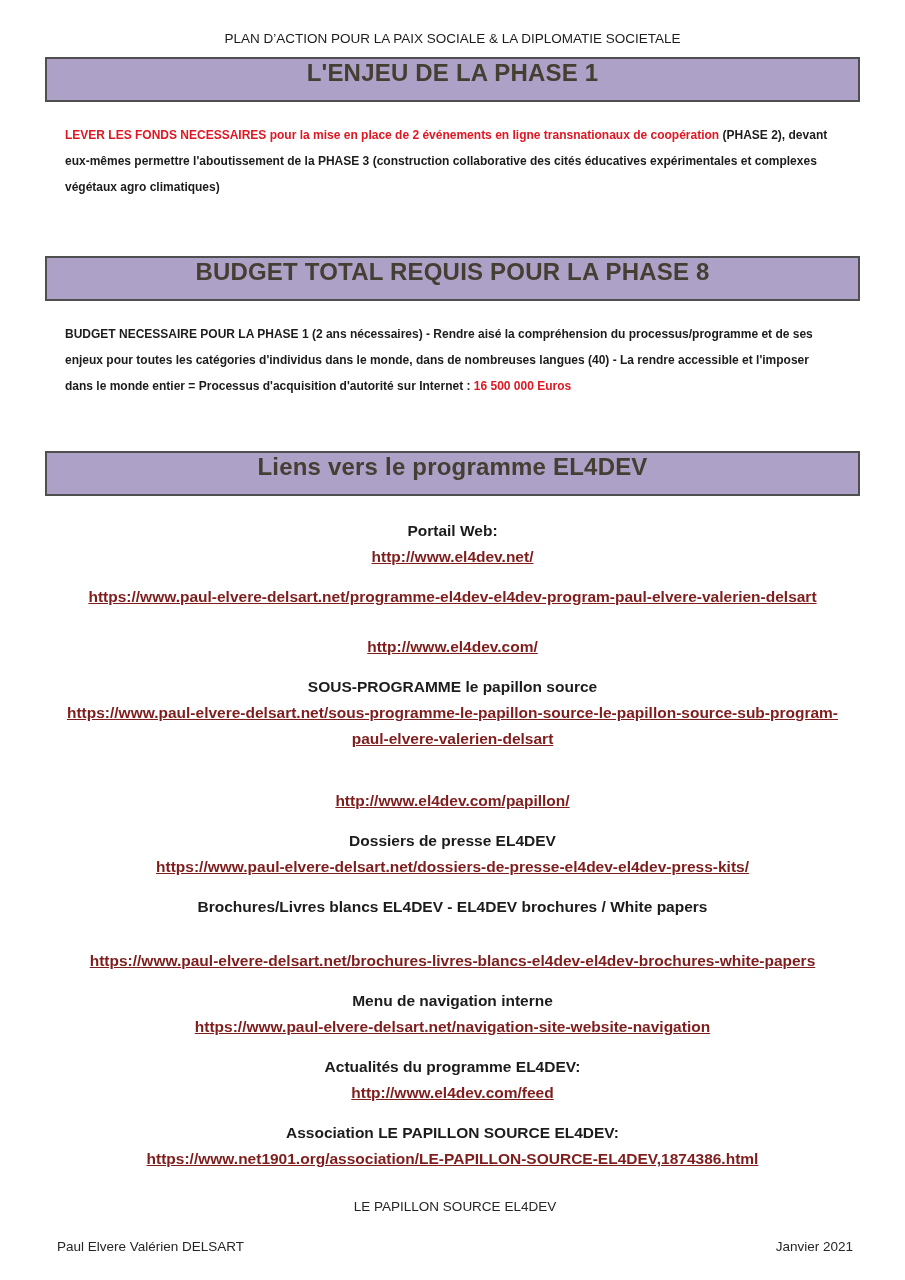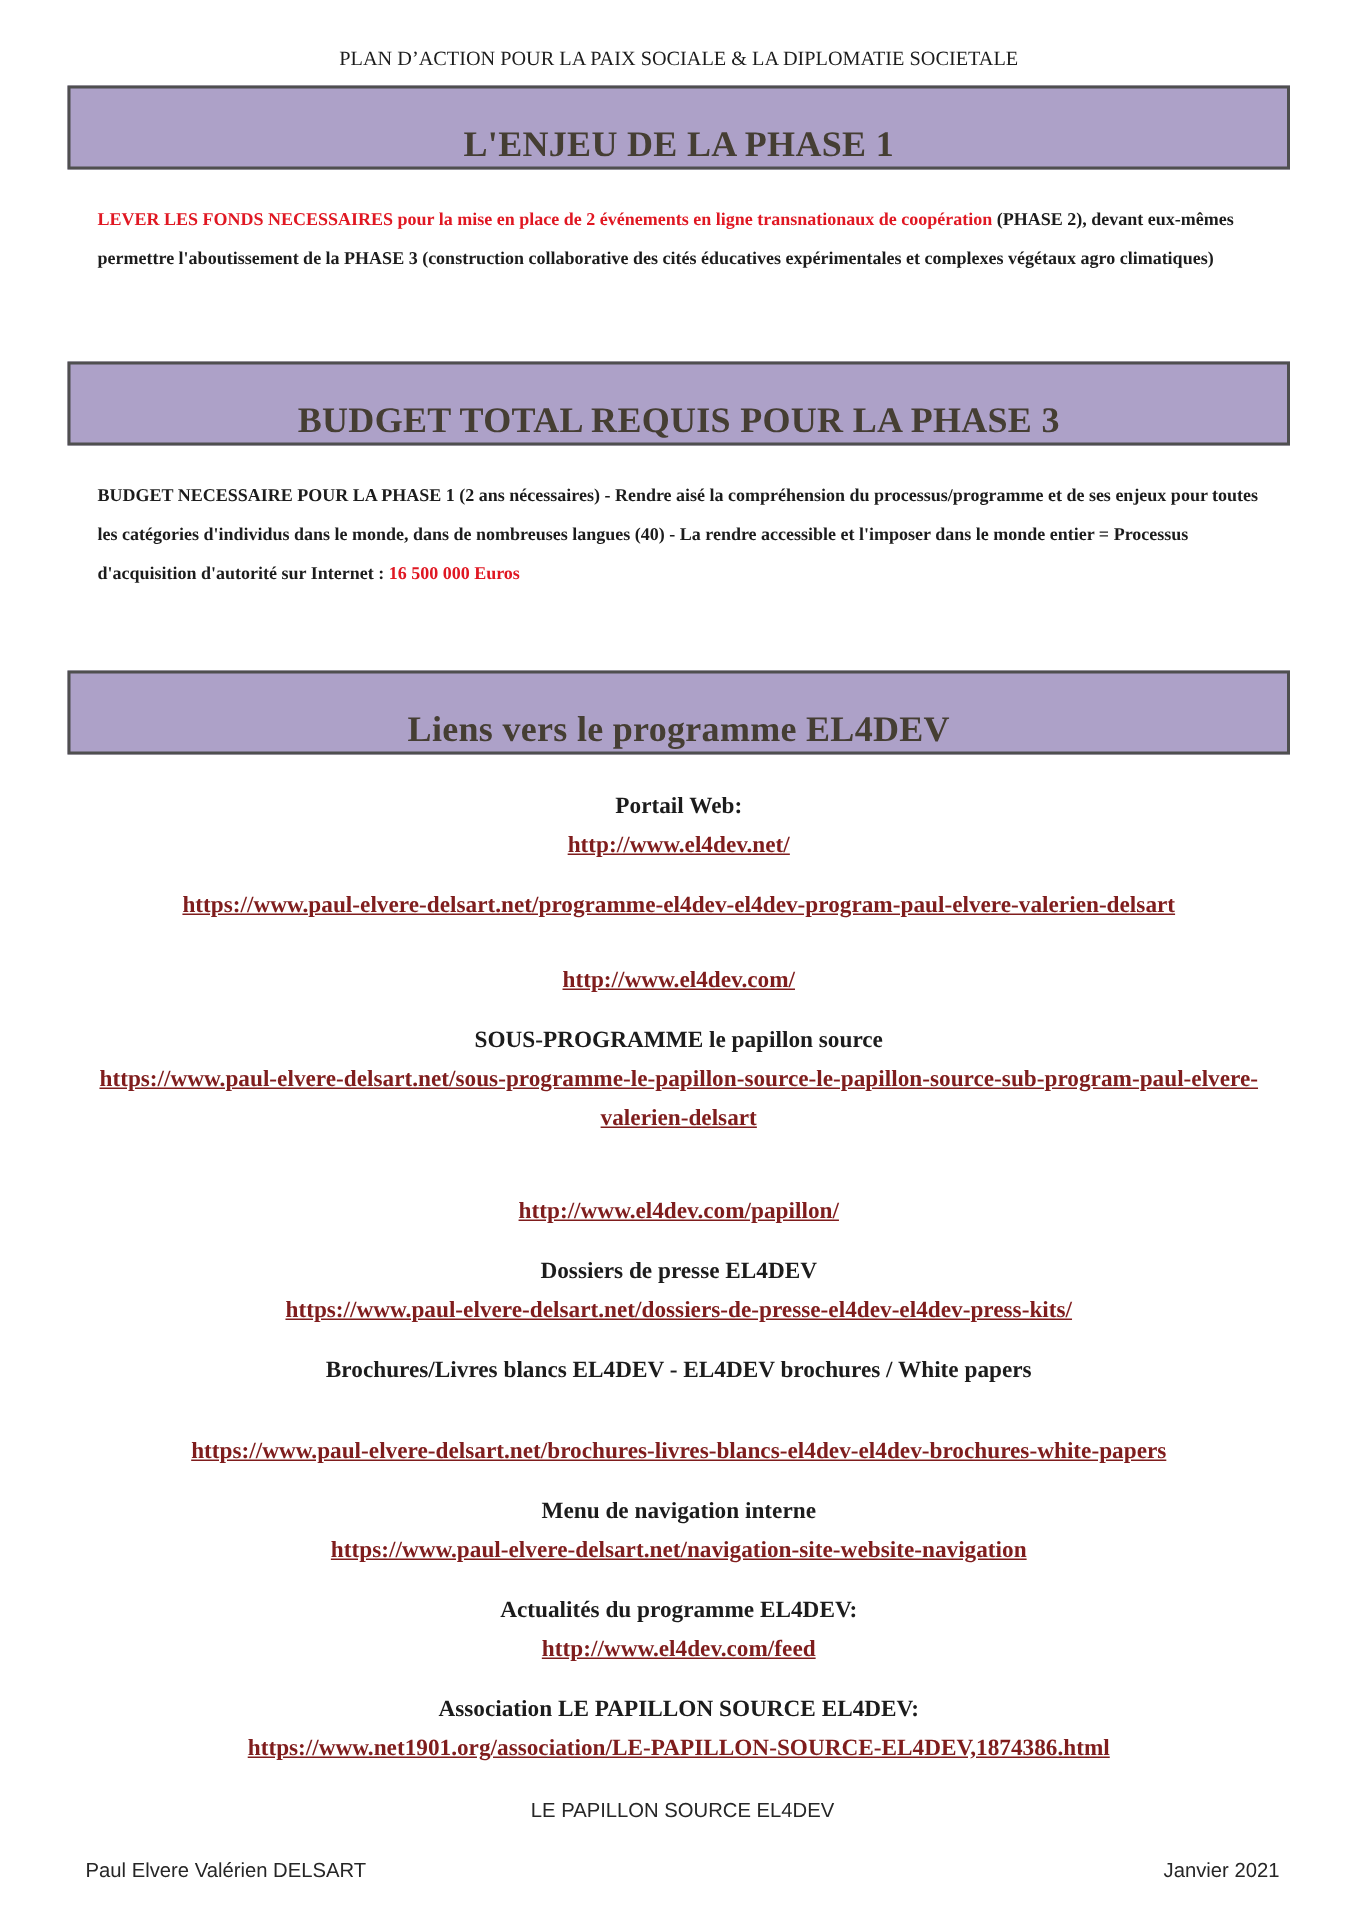--- a/index.html
+++ b/index.html
@@ -4,36 +4,36 @@
 <style>
   * { margin: 0; padding: 0; box-sizing: border-box; }
   html, body { background: #ffffff; }
   body {
     width: 905px; height: 1280px;
     position: relative;
     overflow: hidden;
     font-family: "Liberation Sans", sans-serif;
     color: #1c1c1c;
   }
-  .page { padding: 31px 45px 0 45px; font-family: Liberation Serif, serif; }
+  .page { padding: 31px 45px 0 45px; }
 
   .doc-header {
     text-align: center;
     font-size: 13.5px;
     line-height: 16px;
     margin-bottom: 10px;
     color: #1c1c1c;
   }
 
   .banner {
-    height: 56px;
+    height: 45px;
     background: #ada1c8;
     border: 2px solid #4f4f4f;
     display: flex;
-    align-items: flex-end;
+    align-items: flex-start;
     justify-content: center;
   }
   .banner-title {
     font-size: 24px;
     font-weight: bold;
     color: #453e33;
     letter-spacing: 0.2px;
   }
 
   .para {
@@ -94,21 +94,21 @@
   <div class="banner">
     <span class="banner-title">L'ENJEU DE LA PHASE 1</span>
   </div>
 
   <div class="para">
     <span class="red">LEVER LES FONDS NECESSAIRES pour la mise en place de 2 événements en ligne transnationaux de coopération</span>
     <span> (PHASE 2), devant eux-mêmes permettre l'aboutissement de la PHASE 3 (construction collaborative des cités éducatives expérimentales et complexes végétaux agro climatiques)</span>
   </div>
 
   <div class="banner banner-budget">
-    <span class="banner-title">BUDGET TOTAL REQUIS POUR LA PHASE 3</span>
+    <span class="banner-title">BUDGET TOTAL REQUIS POUR LA PHASE 8</span>
   </div>
 
   <div class="para">
     <span>BUDGET NECESSAIRE POUR LA PHASE 1 (2 ans nécessaires) - Rendre aisé la compréhension du processus/programme et de ses enjeux pour toutes les catégories d'individus dans le monde, dans de nombreuses langues (40) - La rendre accessible et l'imposer dans le monde entier = Processus d'acquisition d'autorité sur Internet : </span>
     <span class="red">16 500 000 Euros</span>
   </div>
 
   <div class="banner banner-liens">
     <span class="banner-title">Liens vers le programme EL4DEV</span>
   </div>

